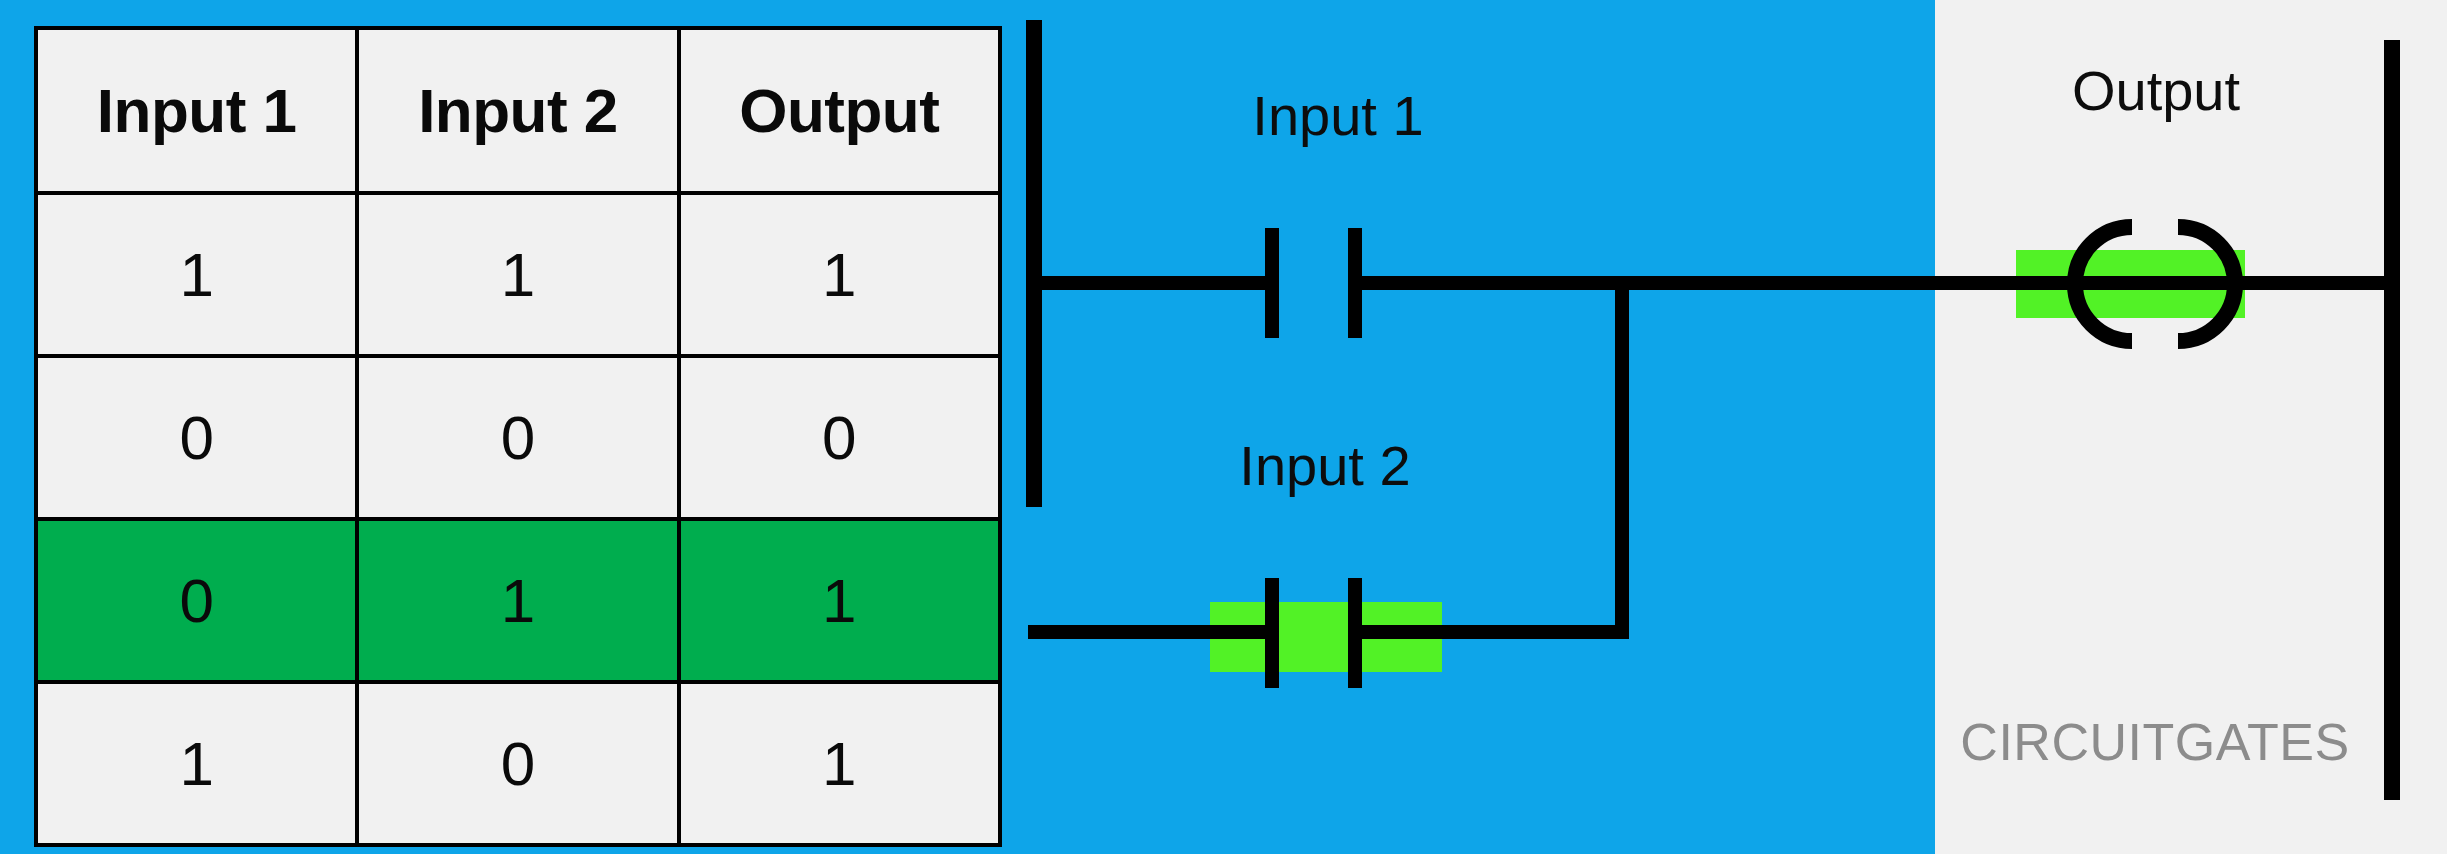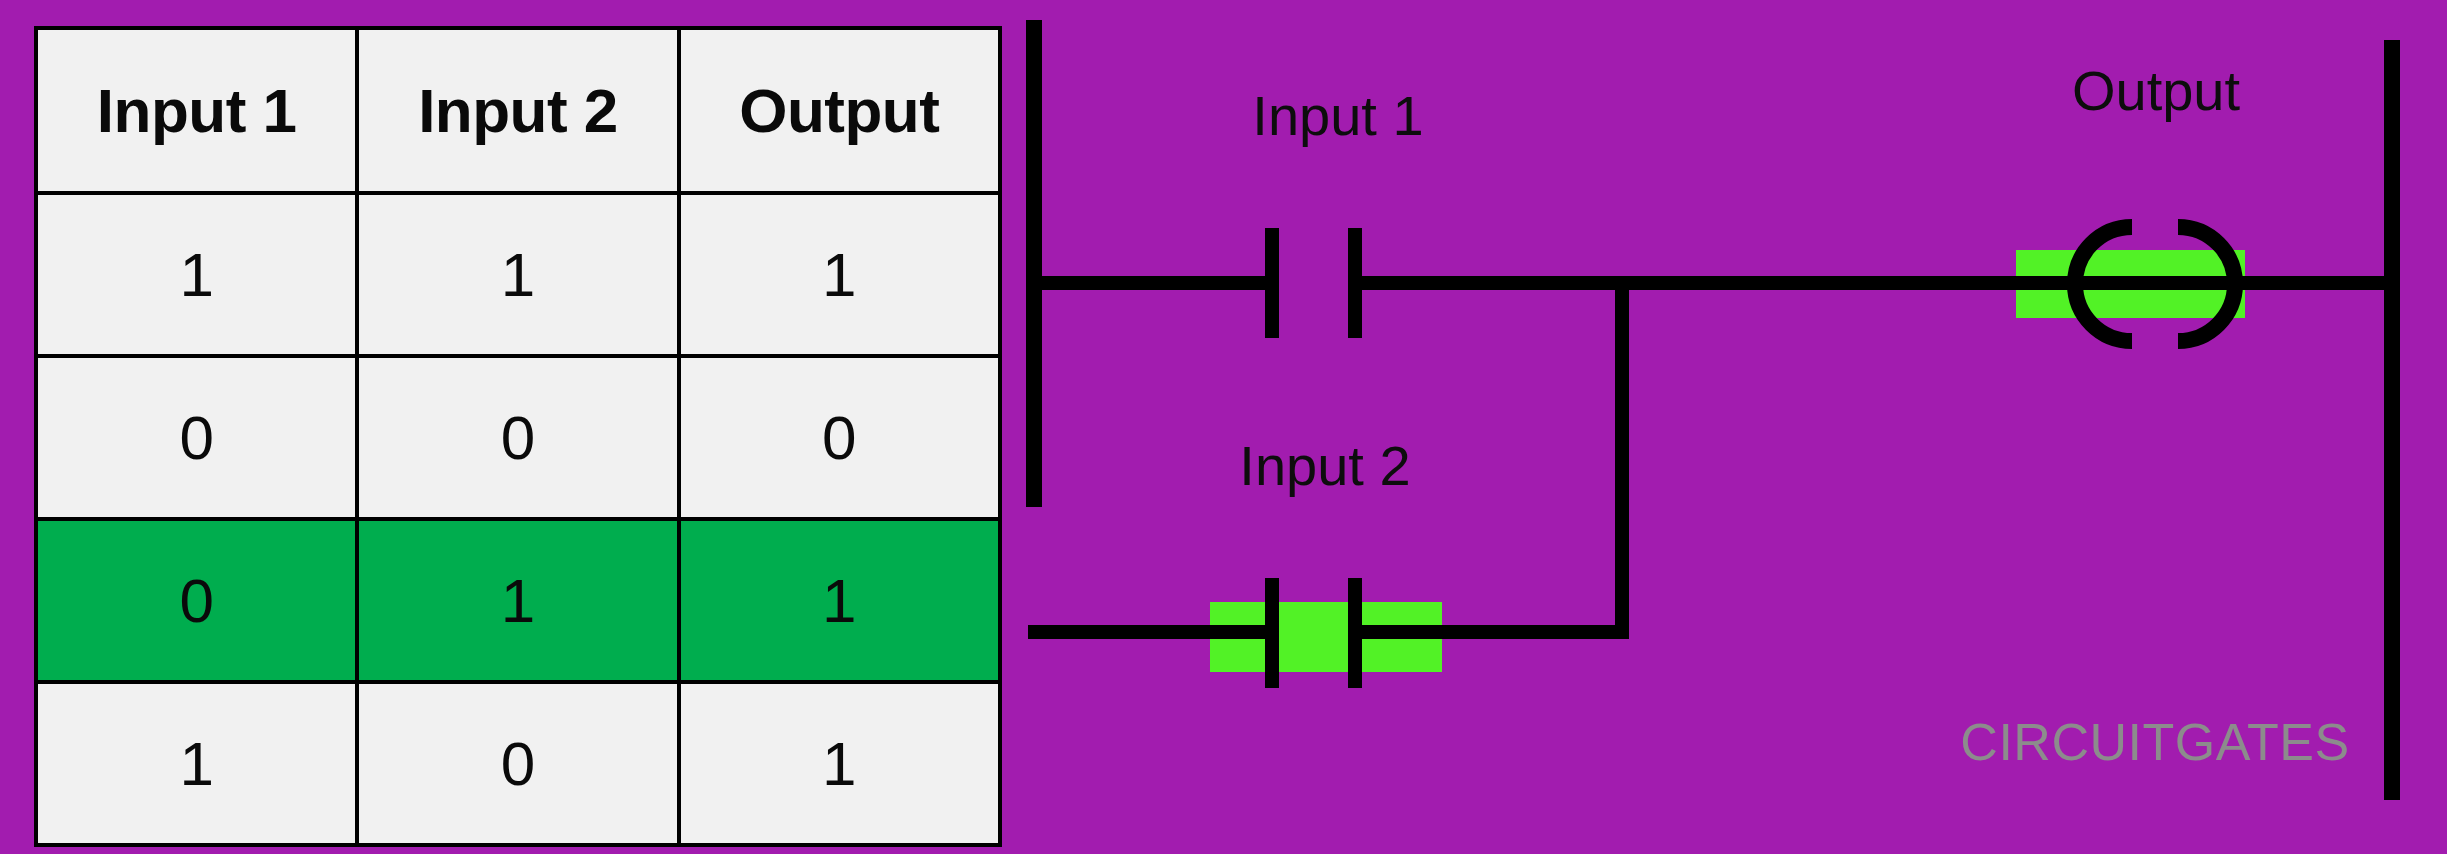--- a/index.html
+++ b/index.html
@@ -12,23 +12,23 @@
     height: 854px;
     font-family: "Liberation Sans", sans-serif;
     overflow: hidden;
     position: relative;
   }
 
   
   #canvas {
     position: absolute;
     left: 0; top: 0;
-    width: 2447px;
+    width: 1935px;
     height: 854px;
-    background: #a21caf;
+    background: #0ea5e9;
   }
 
   
   #truth-table-wrap {
     position: absolute;
     left: 34px;
     top: 26px;
     width: 968px;
     height: 797px;
   }

